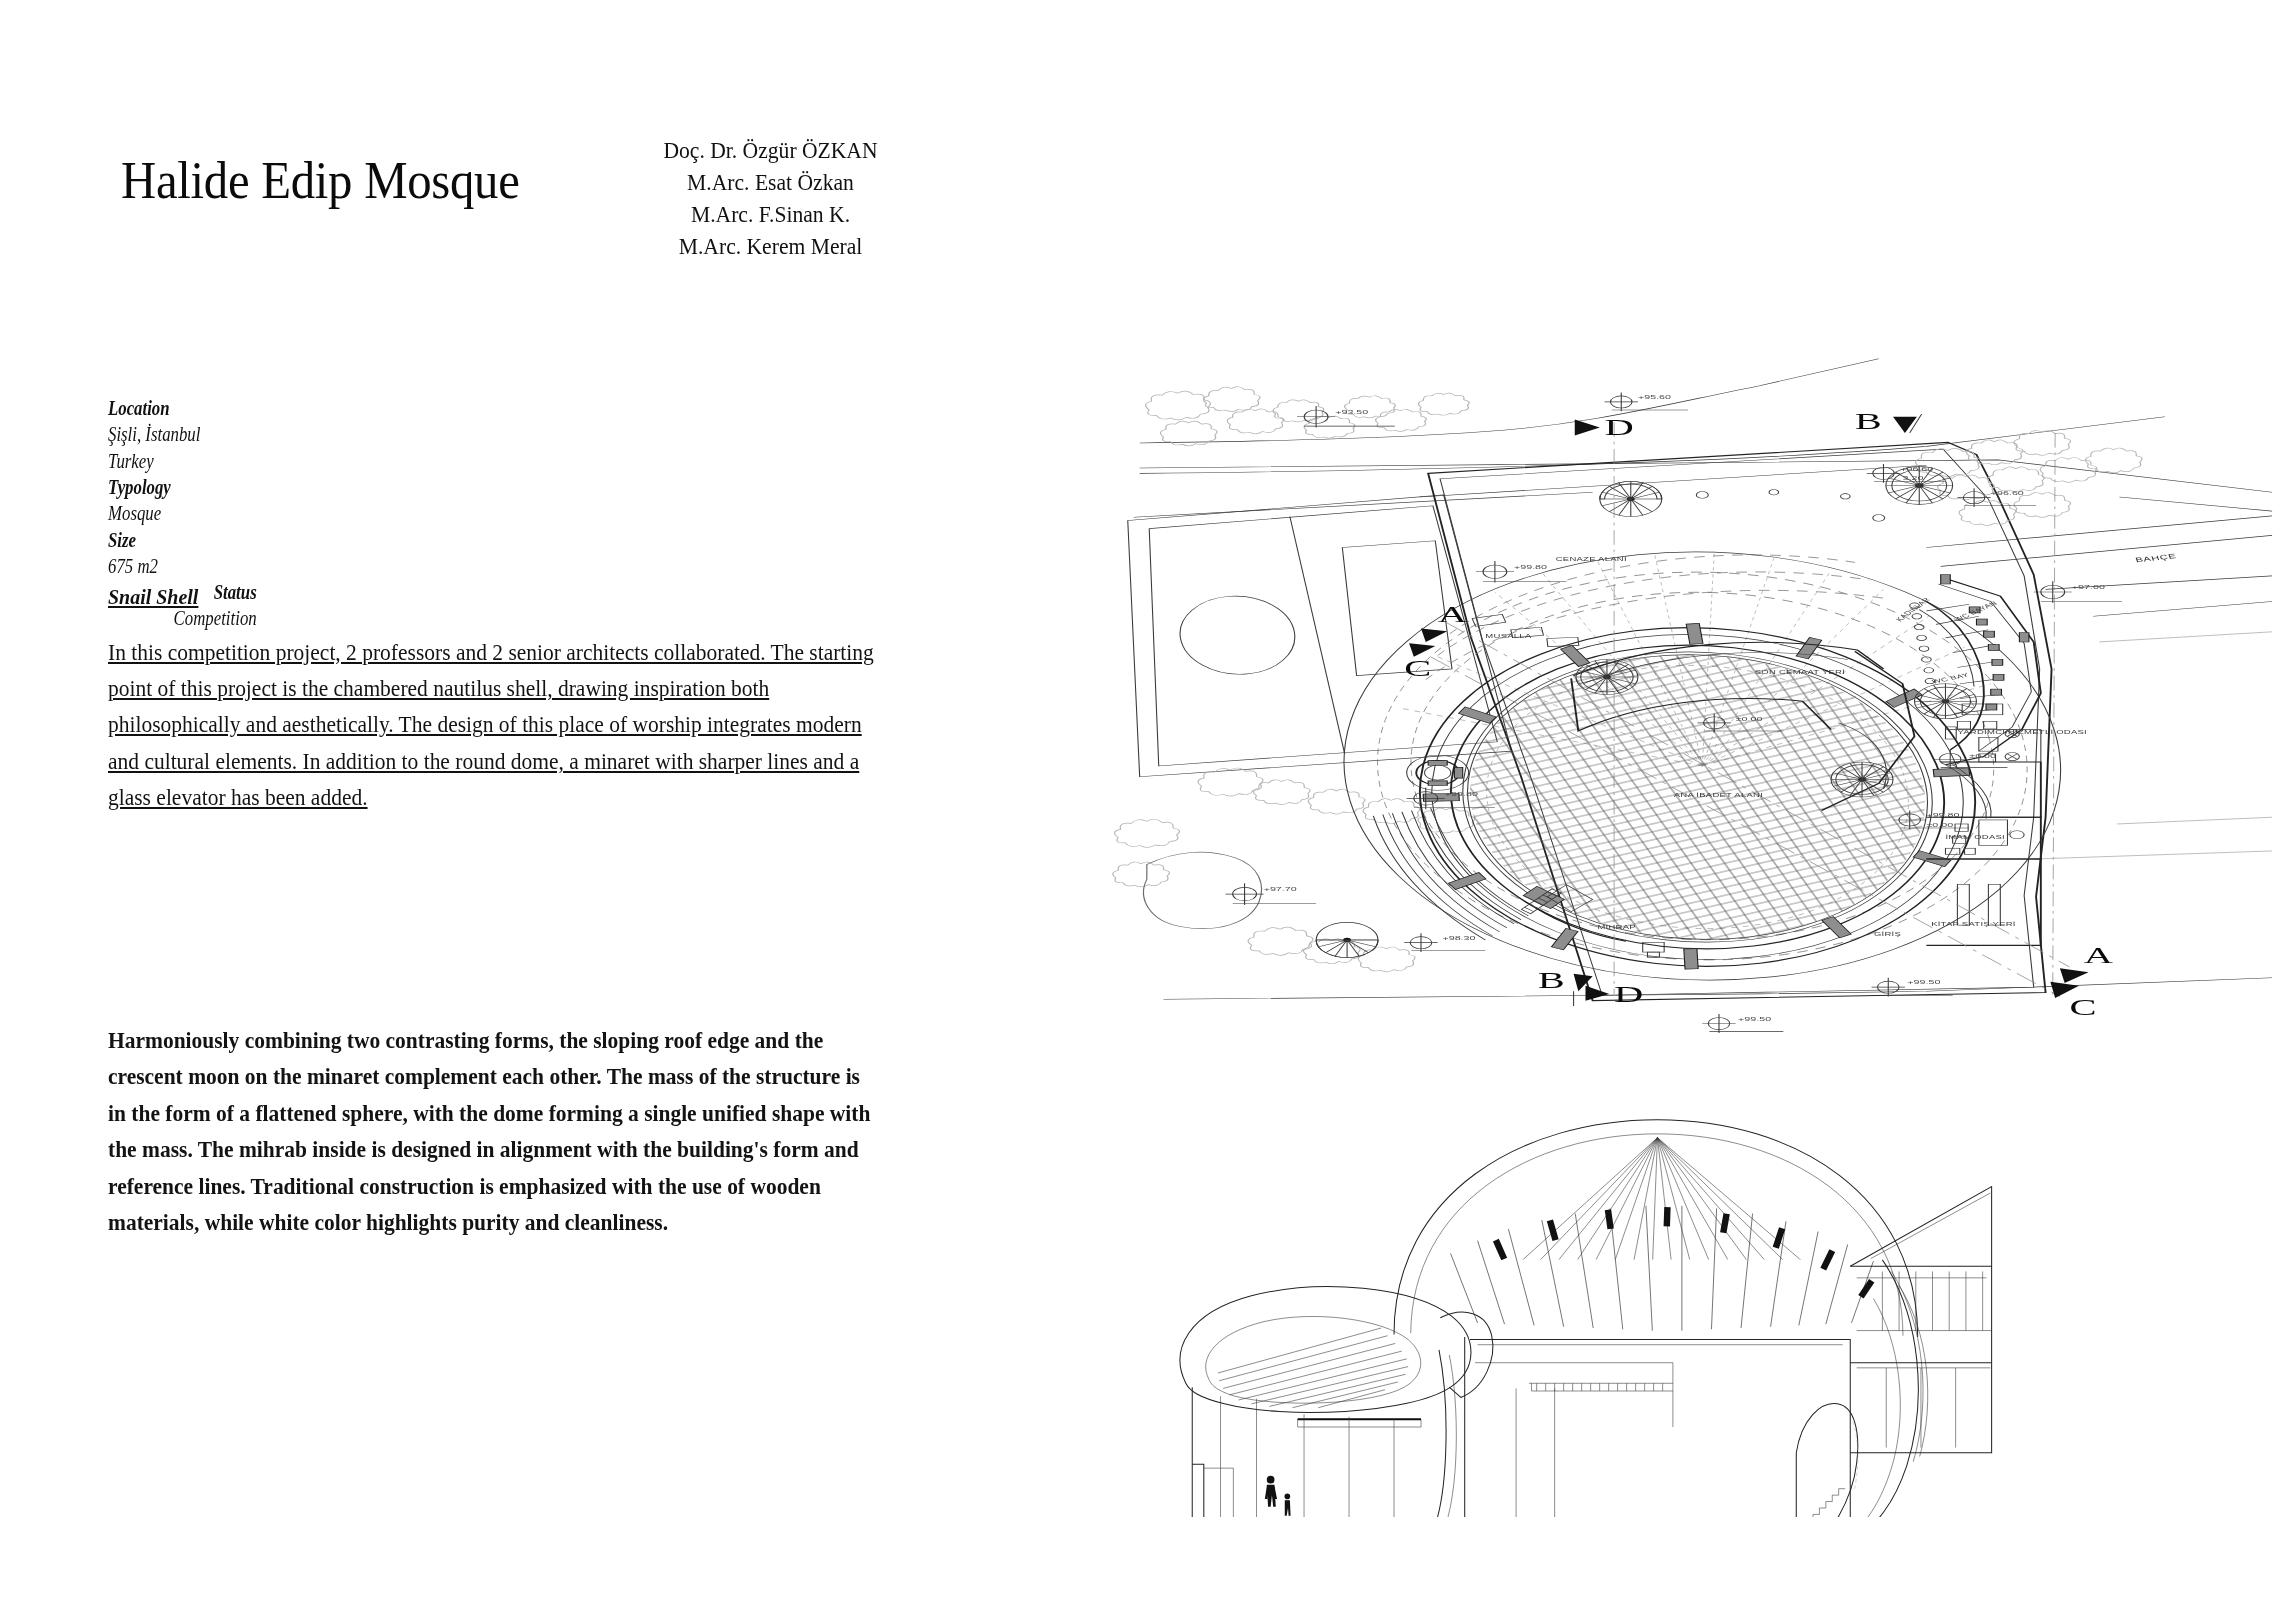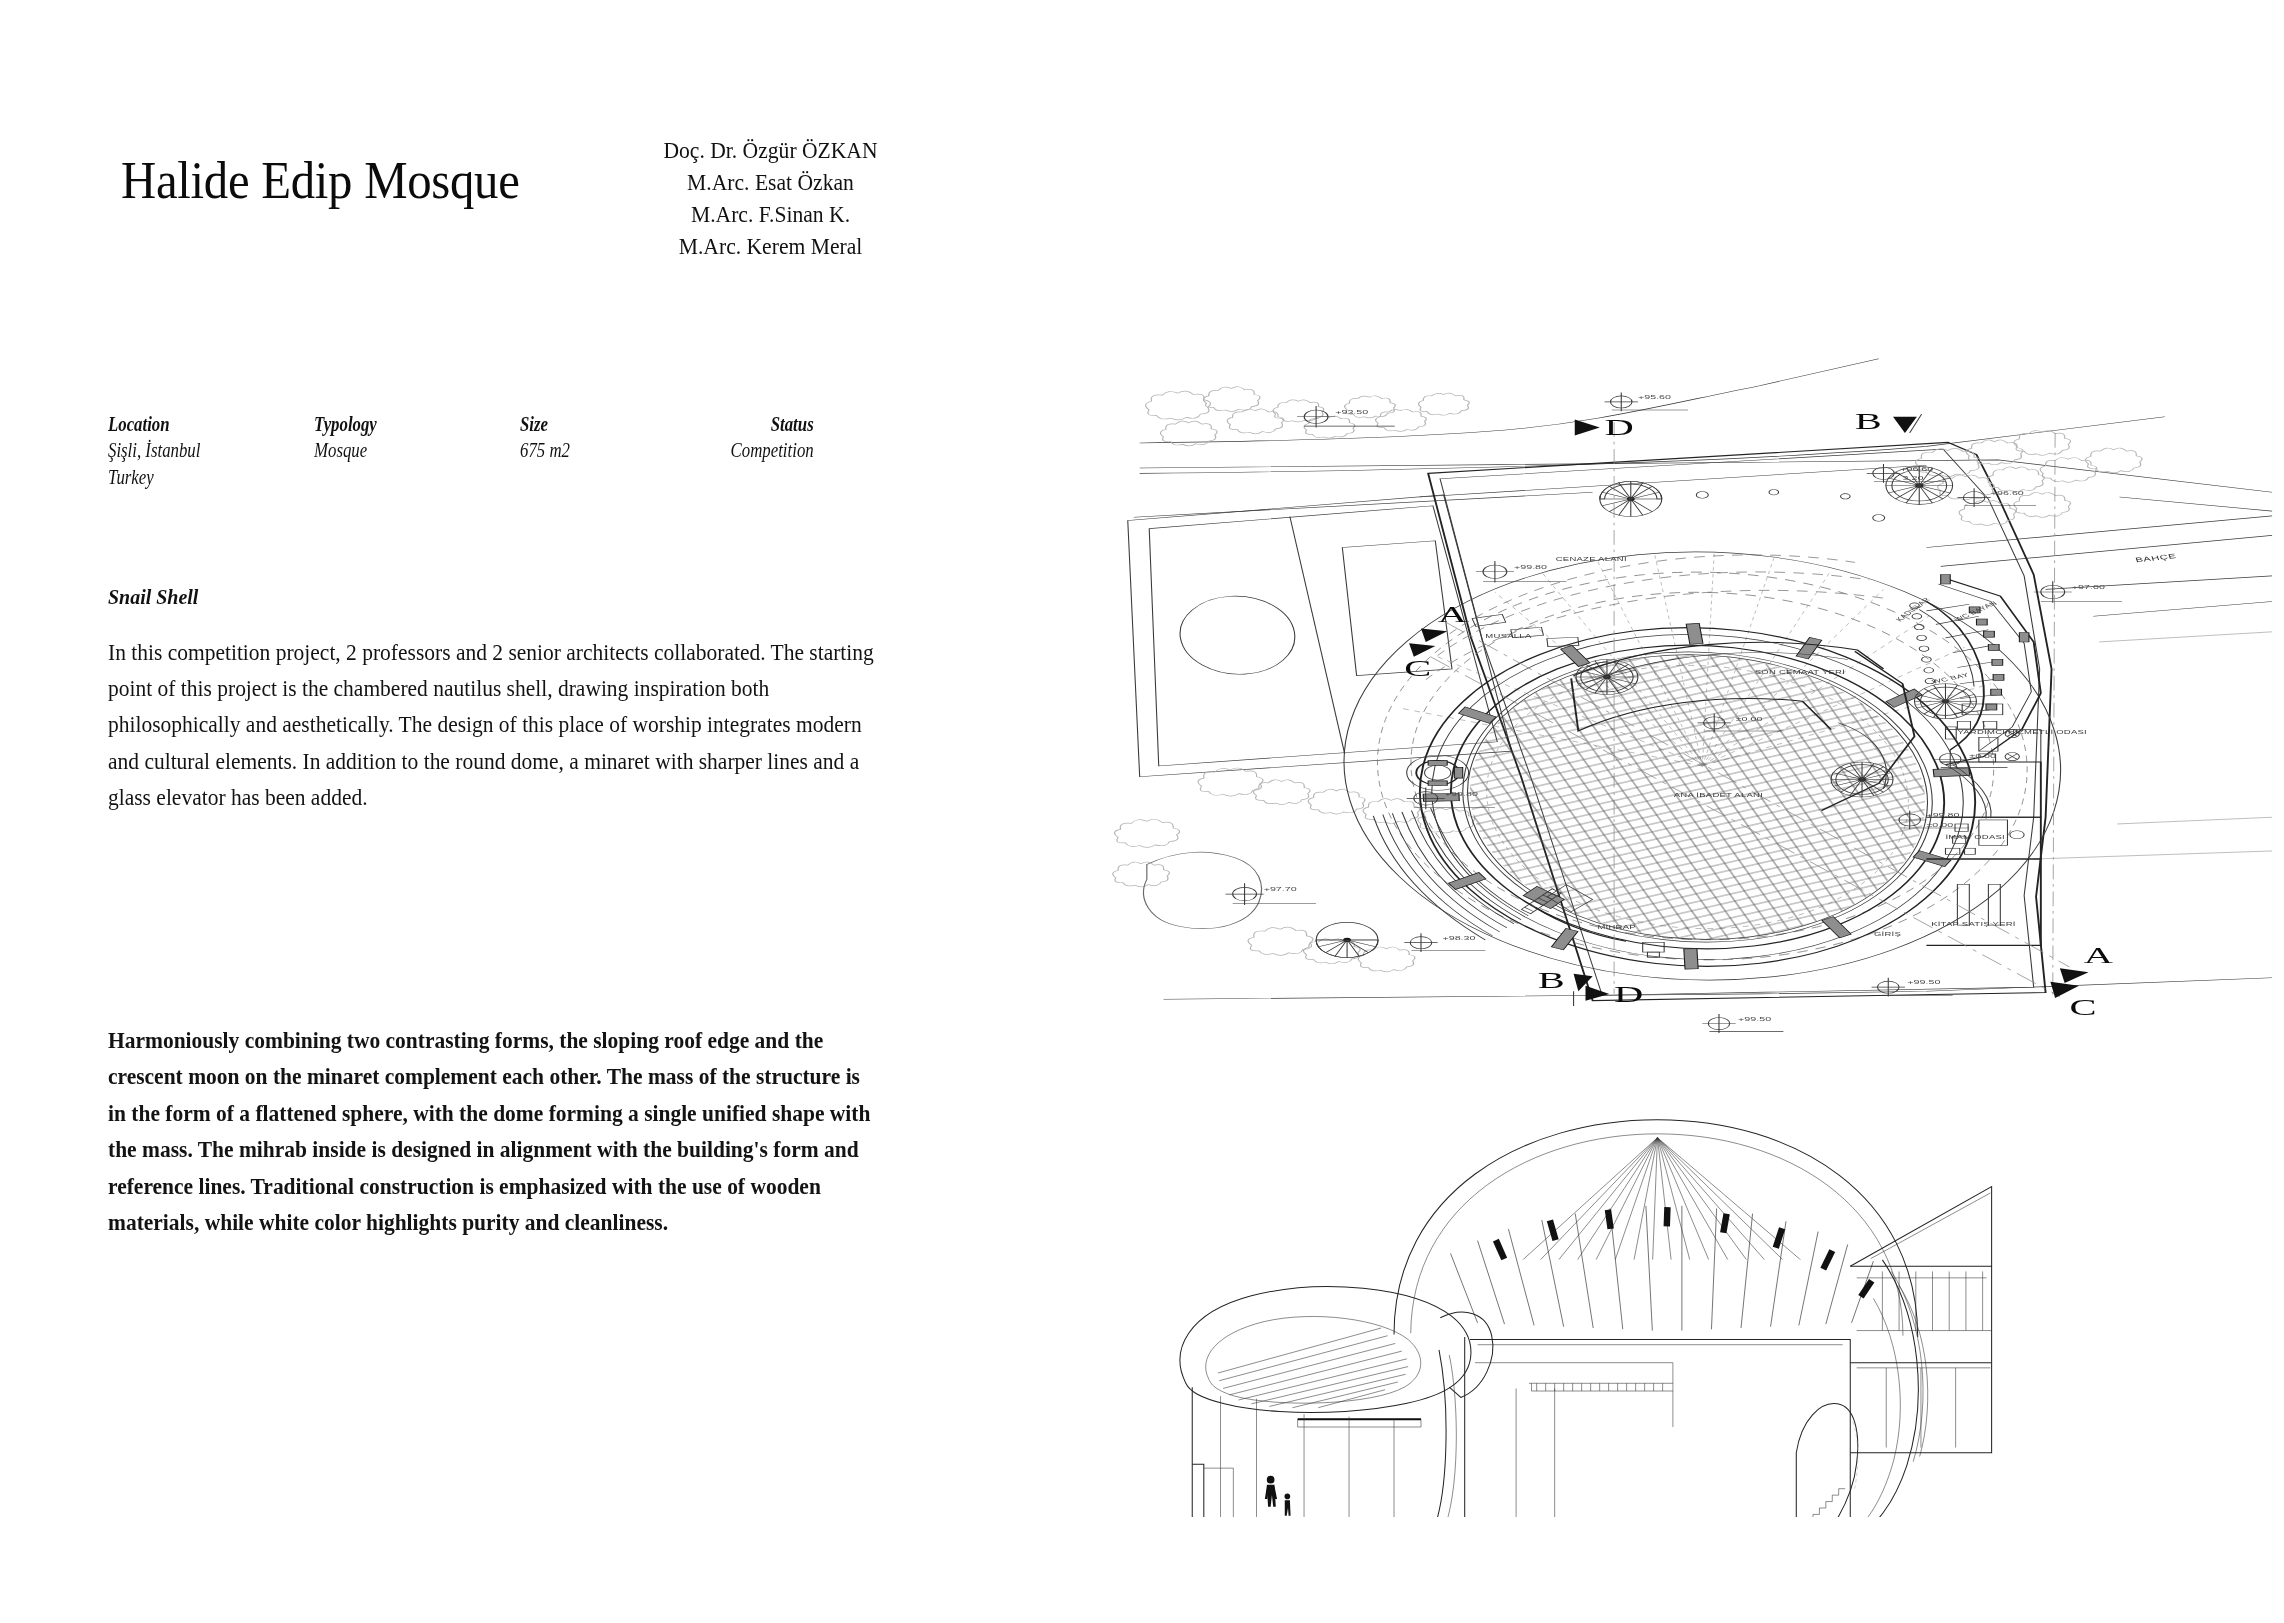--- a/index.html
+++ b/index.html
@@ -56,23 +56,24 @@
     transform: scaleX(0.90);
     transform-origin: center top;
     color: #111;
   }
   #credits .credit-line { white-space: nowrap; }
 
   
   #meta-table {
     position: absolute;
     left: 0;
-    top: 276px;
+    top: 260px;
     width: 732px;
     display: flex;
+    flex-direction: column;
   }
   .meta-col { flex: 0 0 auto; }
   .meta-col.c0 { width: 206px; }
   .meta-col.c1 { width: 206px; font-family: Liberation Serif, serif; }
   .meta-col.c2 { width: 145px; }
   .meta-col.c3 { width: 177px; text-align: right; }
 
   .meta-label {
     font-style: italic;
     font-weight: 700;
@@ -91,20 +92,21 @@
     transform-origin: left top;
     white-space: nowrap;
   }
 
   
   #section-one {
     position: absolute;
     left: 0;
     top: 450px;
     width: 806px;
+    text-decoration: underline;
   }
   #section-two {
     position: absolute;
     left: 0;
     top: 888px;
     width: 806px;
     font-weight: bold;
   }
 
   .section-heading {

